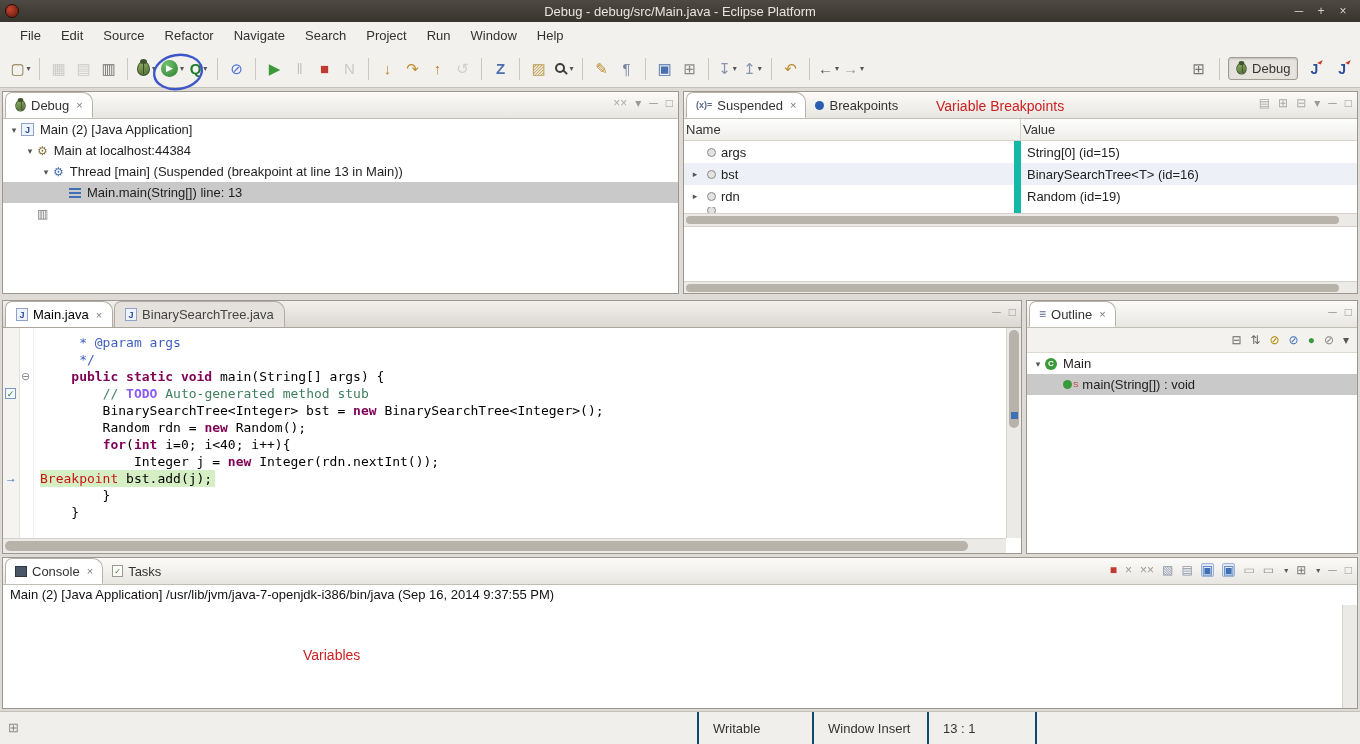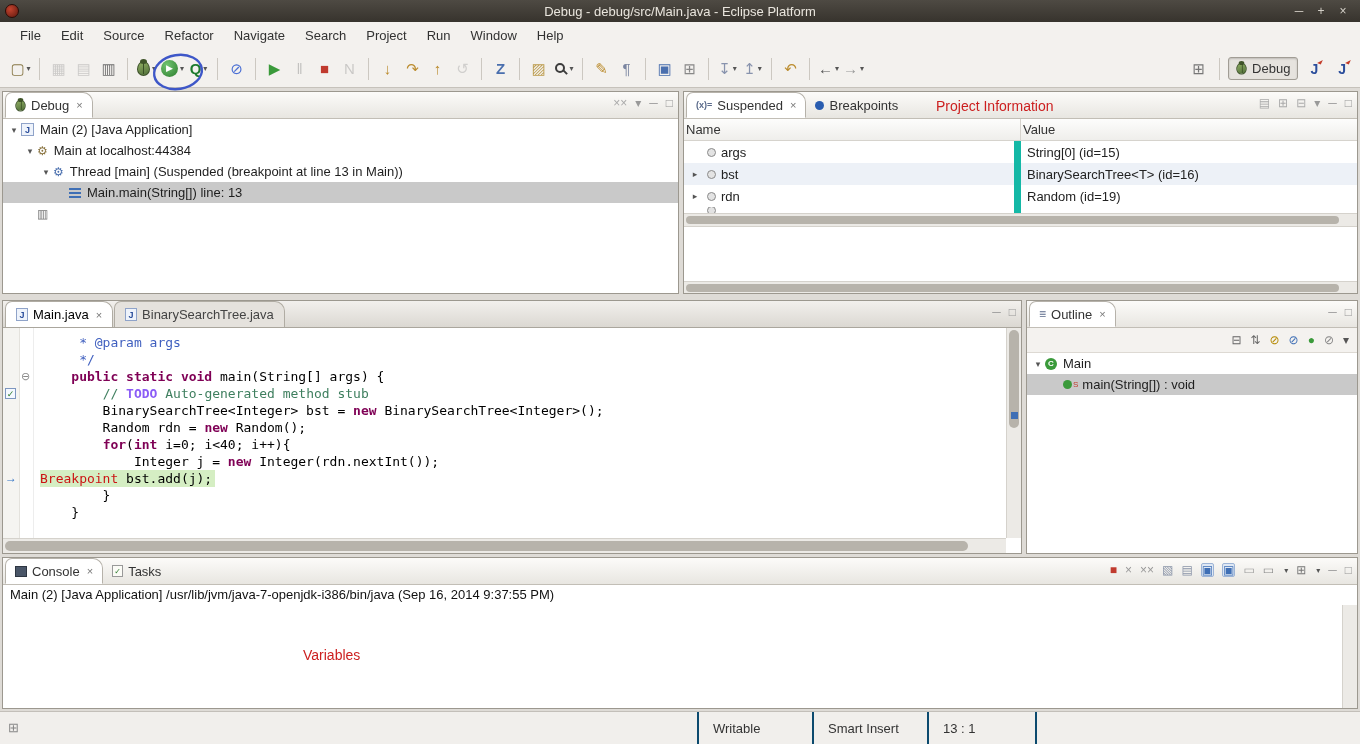--- a/index.html
+++ b/index.html
@@ -382,21 +382,21 @@
         <div class="vtab active">
           <span class="vtabic">(x)=</span>
           <span>Suspended</span>
           <span class="closex">×</span>
         </div>
         <div class="vtab">
           <span class="bpdot"></span>
           <span>Breakpoints</span>
         </div>
       </div>
-    <span id="var-ann" class="red-ann">Project Information</span>
+    <span id="var-ann" class="red-ann">Variable Breakpoints</span>
     <div class="hdr-icons" id="vars-hdr-icons">
         <span class="hico" style="color: rgb(170, 170, 170);">▤</span>
         <span class="hico" style="color: rgb(170, 170, 170);">⊞</span>
         <span class="hico" style="color: rgb(170, 170, 170);">⊟</span>
         <span class="hico">▾</span>
         <span class="hico">─</span>
         <span class="hico">□</span>
       </div>
   </div>
   <div class="pbody">
@@ -552,16 +552,16 @@
   <div class="launchline">Main (2) [Java Application] /usr/lib/jvm/java-7-openjdk-i386/bin/java (Sep 16, 2014 9:37:55 PM)</div>
   <div class="cbody">
     <span id="term-ann" class="red-ann">Variables</span>
   </div>
   <div class="cvscroll"></div>
 </div>
 
 <div class="statusbar">
   <span class="sb-icon">⊞</span>
   <div class="sb-field" style="left:697px;width:115px">Writable</div>
-  <div class="sb-field" style="left:812px;width:115px">Smart Insert</div>
+  <div class="sb-field" style="left:812px;width:115px">Window Insert</div>
   <div class="sb-field" style="left:927px;width:108px">13 : 1</div>
   <div class="sb-field" style="left:1035px;width:1px"></div>
 </div>
 
 </body></html>

